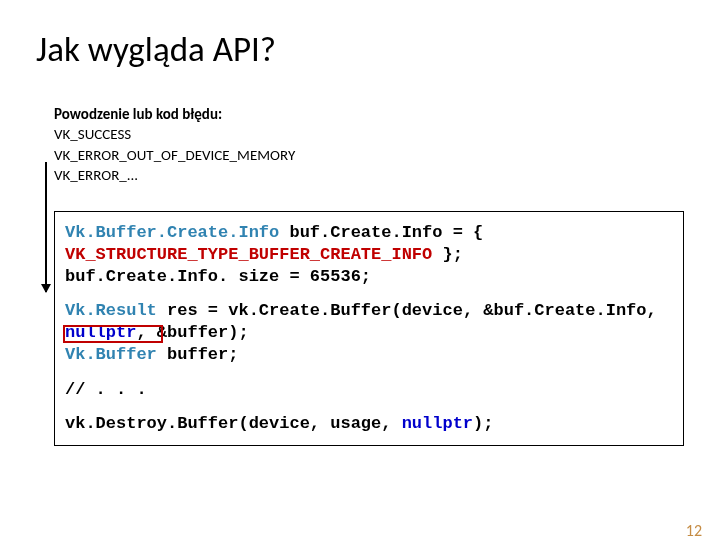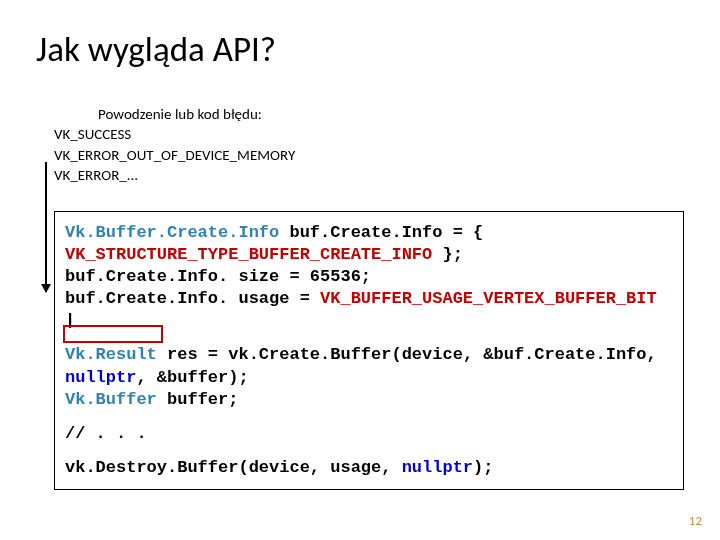--- a/index.html
+++ b/index.html
@@ -19,21 +19,21 @@
     }
     .content-wrap {
       padding-left: 18px;
     }
     .explain {
       font-size: 15px;
       line-height: 1.35;
       color: #000;
       margin-bottom: 26px;
     }
-    .explain .bold { font-weight: 400; margin-left: 44px; }
+    .explain .bold { font-weight: 700; }
     .code-box {
       border: 1px solid #000;
       padding: 10px 10px 10px 10px;
       font-family: 'Courier New', monospace;
       font-size: 17px;
       font-weight: bold;
       line-height: 1.3;
       color: #000;
       position: relative;
     }
@@ -64,22 +64,22 @@
       position: absolute;
       bottom: -1px;
       left: -4px;
       border-left: 5px solid transparent;
       border-right: 5px solid transparent;
       border-top: 9px solid #000;
     }
     .page-num {
       position: absolute;
       right: 18px;
-      bottom: 12px;
-      font-size: 13px;
+      bottom: 0;
+      font-size: 16px;
       color: #C58C44;
     }
   </style>
 </head>
 <body>
 
 <div class="title">Jak wygląda API?</div>
 
 <div class="content-wrap">
   <div class="explain">
@@ -88,23 +88,20 @@
     <span>VK_ERROR_OUT_OF_DEVICE_MEMORY</span><br>
     <span>VK_ERROR_...</span>
   </div>
 
   <div class="code-box">
     <div class="block">
       <div>
         <span class="type">Vk.Buffer.Create.Info</span><span> buf.Create.Info = { </span><span class="literal">VK_STRUCTURE_TYPE_BUFFER_CREATE_INFO</span><span> };</span>
       </div>
       <div>buf.Create.Info. size = 65536;</div>
-      <div>
-        <span>buf.Create.Info. usage = </span><span class="literal">VK_BUFFER_USAGE_VERTEX_BUFFER_BIT</span><span> | </span>
-      </div>
     </div>
 
     <div class="block">
       <div>
         <span class="type">Vk.Result</span><span> res = vk.Create.Buffer(device, &amp;buf.Create.Info, </span><span class="kw">nullptr</span><span>, &amp;buffer);</span>
       </div>
       <div>
         <span class="type">Vk.Buffer</span><span> buffer;</span>
       </div>
     </div>

